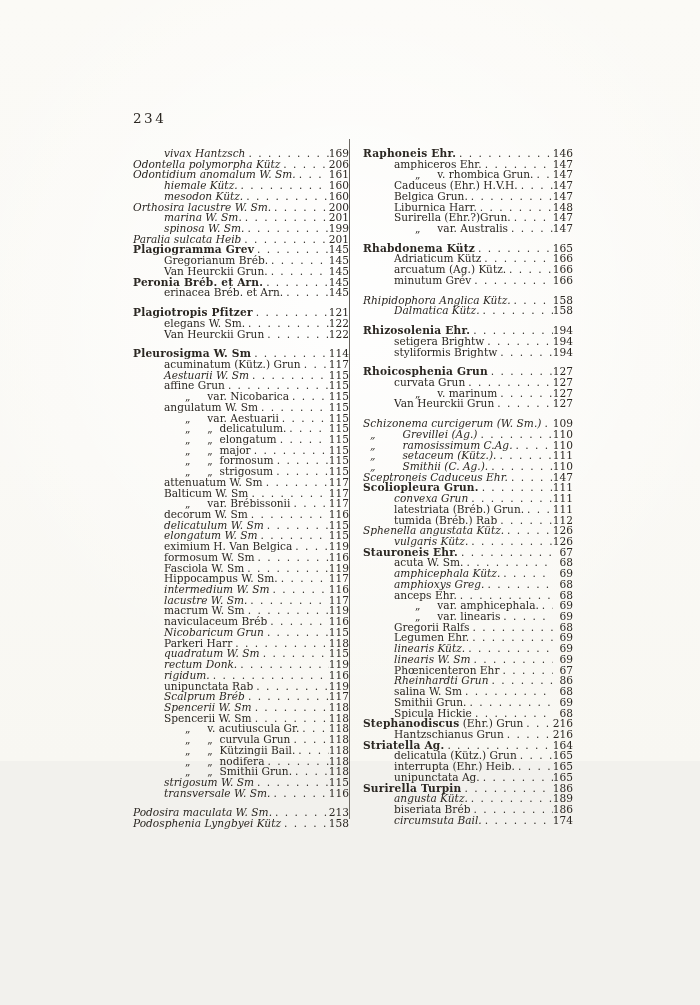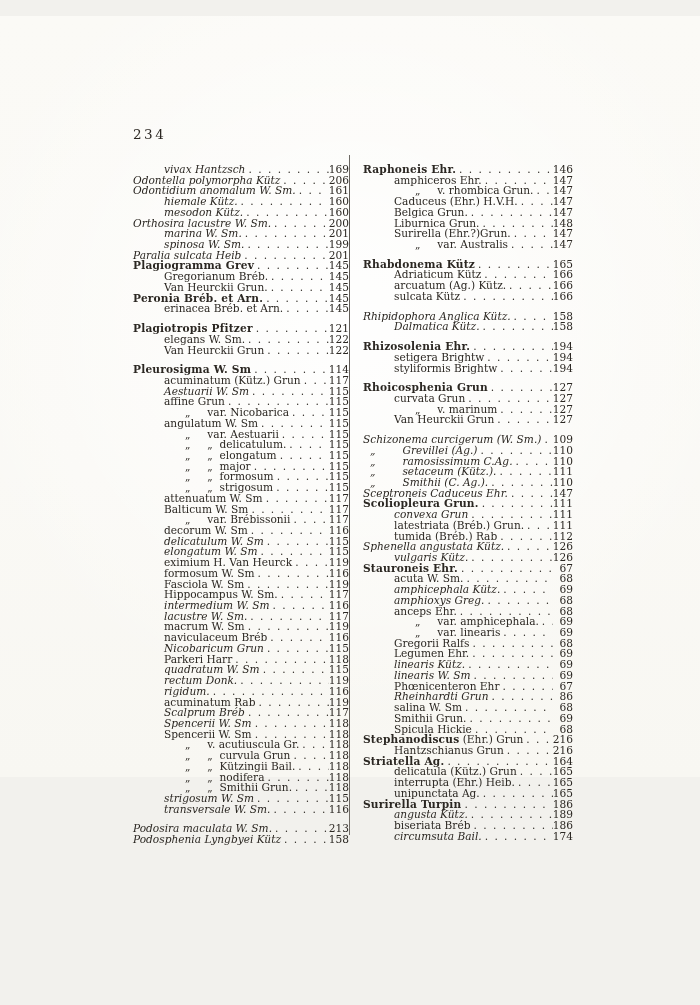--- a/index.html
+++ b/index.html
@@ -9,21 +9,20 @@
     font-family:"DejaVu Serif", serif;
     color:#2b2722;
     overflow:hidden;
   }
   .page{
     position:relative;
     width:700px;height:761px;
     background:
       radial-gradient(circle at 50% 40%, rgba(255,255,255,0.9), rgba(255,255,255,0) 70%),
       linear-gradient(180deg,#fbfaf6 0%,#faf9f5 60%,#f8f7f2 100%);
-    margin-top: 16px;
   }
   .page-number{
     position:absolute;left:133px;top:110px;
     font-size:13.5px;letter-spacing:2.5px;color:#2b2722;
   }
   .divider{
     position:absolute;left:349px;top:139px;
     width:1.4px;height:680px;
     background:linear-gradient(180deg,#55504a 0%,#3c3832 8%,#4a453f 30%,#36322c 55%,#4a453f 80%,#5a554e 100%);
     opacity:.85;
@@ -231,21 +230,21 @@
         <span class="nm">delicatulum W. Sm</span>
         <span class="leader"></span>
         <span class="pg">115</span>
       </div>
       <div class="row ind2 italic">
         <span class="nm">elongatum W. Sm</span>
         <span class="leader"></span>
         <span class="pg">115</span>
       </div>
       <div class="row ind2 roman">
-        <span class="nm">eximium H. Van Heurck</span>
+        <span class="nm">eximium H. Van Belgica</span>
         <span class="leader"></span>
         <span class="pg">119</span>
       </div>
       <div class="row ind2 roman">
         <span class="nm">formosum W. Sm</span>
         <span class="leader"></span>
         <span class="pg">116</span>
       </div>
       <div class="row ind2 roman">
         <span class="nm">Fasciola W. Sm</span>
@@ -296,21 +295,21 @@
         <span class="nm">rectum Donk.</span>
         <span class="leader"></span>
         <span class="pg">119</span>
       </div>
       <div class="row ind2 italic">
         <span class="nm">rigidum.</span>
         <span class="leader"></span>
         <span class="pg">116</span>
       </div>
       <div class="row ind2 roman">
-        <span class="nm">acuminatum Rab</span>
+        <span class="nm">unipunctata Rab</span>
         <span class="leader"></span>
         <span class="pg">119</span>
       </div>
       <div class="row ind2 italic">
         <span class="nm">Scalprum Bréb</span>
         <span class="leader"></span>
         <span class="pg">117</span>
       </div>
       <div class="row ind2 italic">
         <span class="nm">Spencerii W. Sm</span>
@@ -391,21 +390,21 @@
         <span class="nm">Caduceus (Ehr.) H.V.H.</span>
         <span class="leader"></span>
         <span class="pg">147</span>
       </div>
       <div class="row ind2 roman">
         <span class="nm">Belgica Grun.</span>
         <span class="leader"></span>
         <span class="pg">147</span>
       </div>
       <div class="row ind2 roman">
-        <span class="nm">Liburnica Grun.</span>
+        <span class="nm">Liburnica Harr.</span>
         <span class="leader"></span>
         <span class="pg">148</span>
       </div>
       <div class="row ind2 roman">
         <span class="nm">Surirella (Ehr.?)Grun.</span>
         <span class="leader"></span>
         <span class="pg">147</span>
       </div>
       <div class="row ind3 roman">
         <span class="nm">„     var. Australis</span>
@@ -421,21 +420,21 @@
         <span class="nm">Adriaticum Kütz</span>
         <span class="leader"></span>
         <span class="pg">166</span>
       </div>
       <div class="row ind2 roman">
         <span class="nm">arcuatum (Ag.) Kütz.</span>
         <span class="leader"></span>
         <span class="pg">166</span>
       </div>
       <div class="row ind2 roman">
-        <span class="nm">sulcata Kütz</span>
+        <span class="nm">minutum Grév</span>
         <span class="leader"></span>
         <span class="pg">166</span>
       </div>
       <div class="row ind0 italic gap">
         <span class="nm">Rhipidophora Anglica Kütz.</span>
         <span class="leader"></span>
         <span class="pg">158</span>
       </div>
       <div class="row ind2 italic">
         <span class="nm">Dalmatica Kütz.</span>

